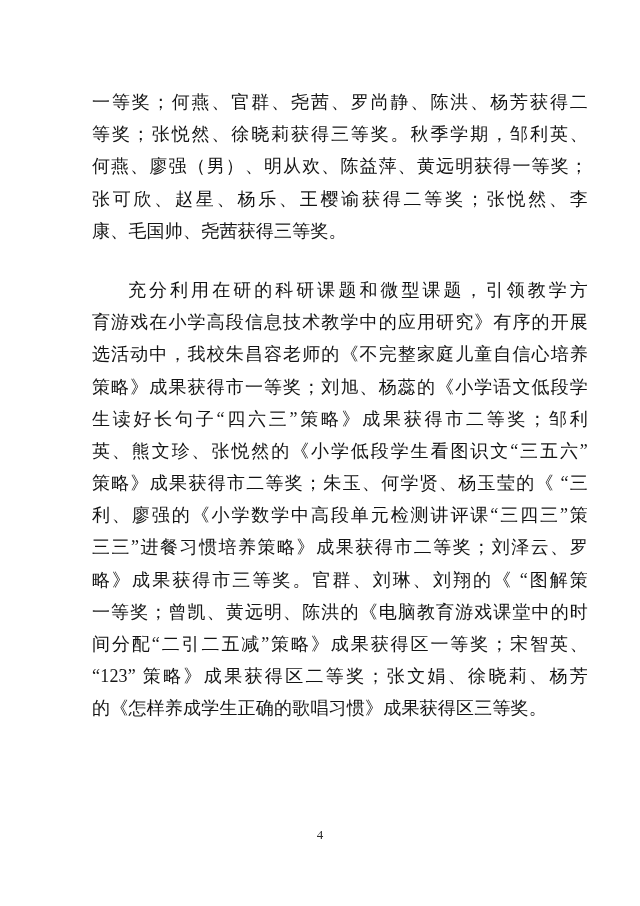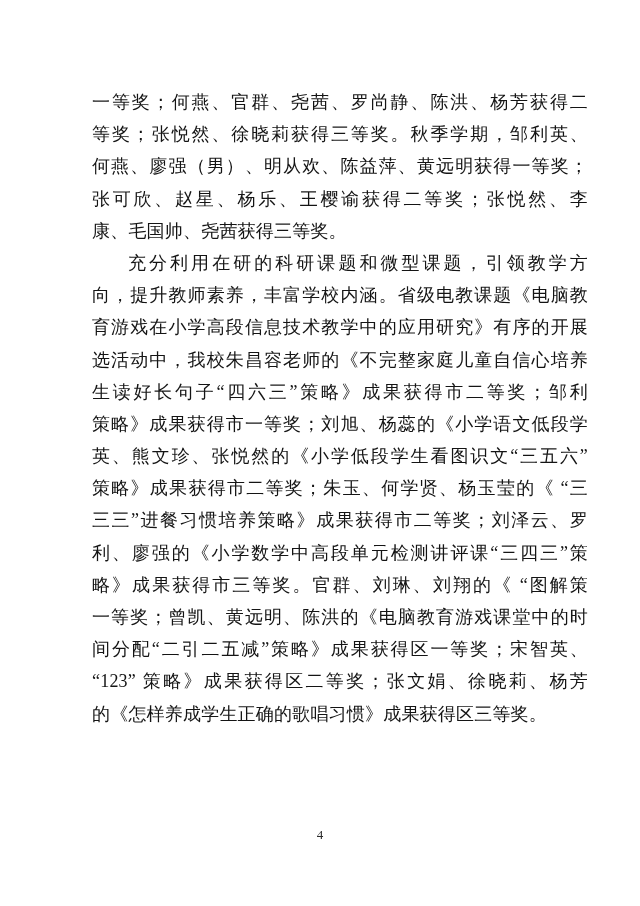--- a/index.html
+++ b/index.html
@@ -34,20 +34,21 @@
     font-size: 18px;
     height: 32.2px;
     line-height: 32.2px;
     text-align: justify;
     text-align-last: justify;
     overflow: hidden;
     letter-spacing: 0.2px;
   }
   .line.indent {
     text-indent: 2em;
+    margin-top: 27px;
   }
   .line.para-end {
     text-align-last: left;
   }
   .page-number {
     position: absolute;
     top: 826px;
     left: 0;
     width: 100%;
     text-align: center;
@@ -66,29 +67,28 @@
     <div class="paragraph">
       <div class="line">一等奖；何燕、官群、尧茜、罗尚静、陈洪、杨芳获得二</div>
       <div class="line">等奖；张悦然、徐晓莉获得三等奖。秋季学期，邹利英、</div>
       <div class="line">何燕、廖强（男）、明从欢、陈益萍、黄远明获得一等奖；</div>
       <div class="line">张可欣、赵星、杨乐、王樱谕获得二等奖；张悦然、李</div>
       <div class="line para-end">康、毛国帅、尧茜获得三等奖。</div>
     </div>
 
     <div class="paragraph">
       <div class="line indent">充分利用在研的科研课题和微型课题，引领教学方</div>
-      <div class="line">向，提升教师素养，丰富学校内涵。省级电教课题《电脑教</div>
       <div class="line">育游戏在小学高段信息技术教学中的应用研究》有序的开展</div>
       <div class="line">选活动中，我校朱昌容老师的《不完整家庭儿童自信心培养</div>
+      <div class="line">策略》成果获得市一等奖；刘旭、杨蕊的《小学语文低段学</div>
       <div class="line">生读好长句子“四六三”策略》成果获得市二等奖；邹利</div>
-      <div class="line">策略》成果获得市一等奖；刘旭、杨蕊的《小学语文低段学</div>
       <div class="line">英、熊文珍、张悦然的《小学低段学生看图识文“三五六”</div>
       <div class="line">策略》成果获得市二等奖；朱玉、何学贤、杨玉莹的《 “三</div>
+      <div class="line">利、廖强的《小学数学中高段单元检测讲评课“三四三”策</div>
       <div class="line">三三”进餐习惯培养策略》成果获得市二等奖；刘泽云、罗</div>
-      <div class="line">利、廖强的《小学数学中高段单元检测讲评课“三四三”策</div>
       <div class="line">略》成果获得市三等奖。官群、刘琳、刘翔的《 “图解策</div>
       <div class="line">一等奖；曾凯、黄远明、陈洪的《电脑教育游戏课堂中的时</div>
       <div class="line">间分配“二引二五减”策略》成果获得区一等奖；宋智英、</div>
       <div class="line">“123” 策略》成果获得区二等奖；张文娟、徐晓莉、杨芳</div>
       <div class="line para-end">的《怎样养成学生正确的歌唱习惯》成果获得区三等奖。</div>
     </div>
 
   </div>
 
   <div class="page-number">4</div>

